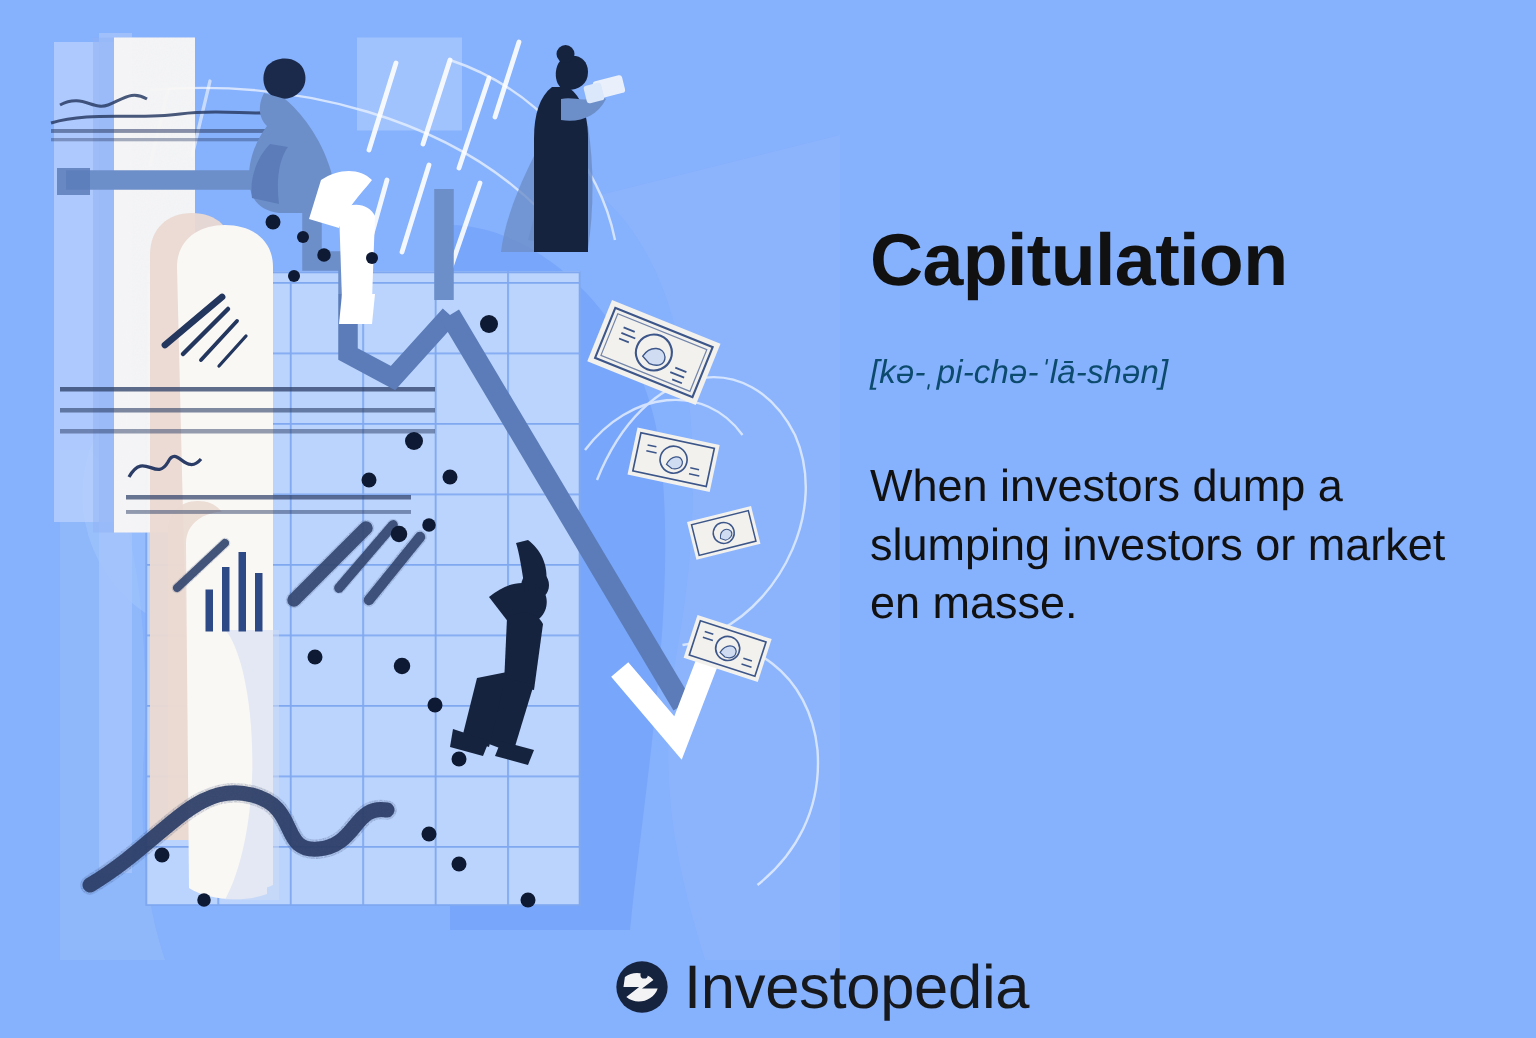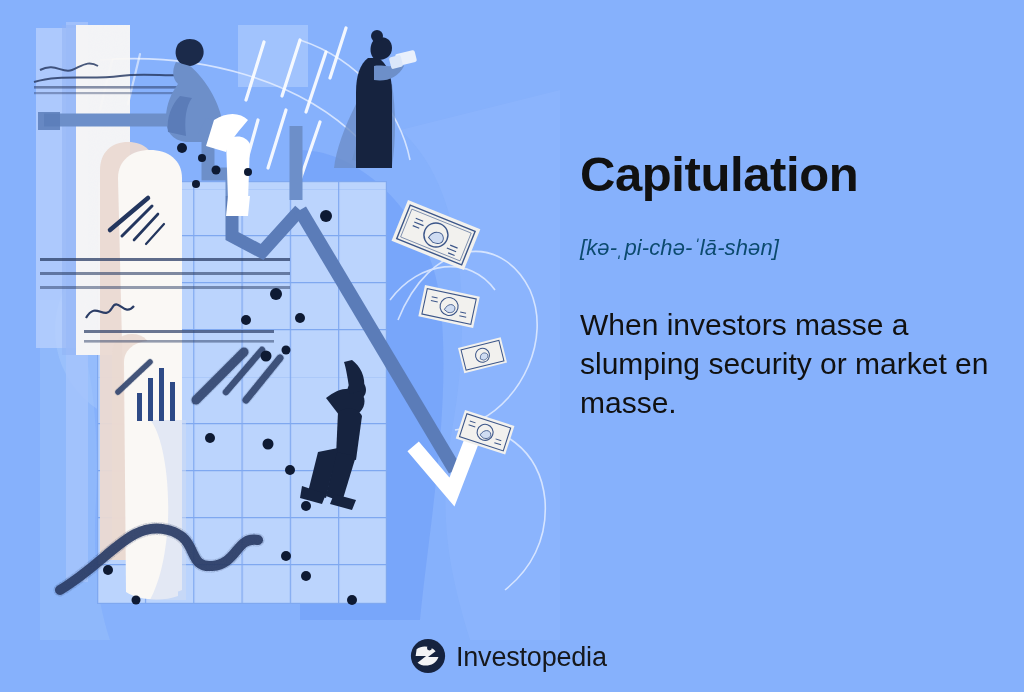--- a/index.html
+++ b/index.html
@@ -29,21 +29,21 @@
     margin:44px 0 0 0;width:412px;
   }
 
   
   .logo{
     position:absolute;left:409px;top:637px;
     display:flex;align-items:center;gap:9px;
   }
   .logo-mark{width:38px;height:38px;display:block;}
   .logo-word{
-    font-size:27px;color:#16181c;letter-spacing:-0.2px;
+    font-size:41px;color:#16181c;letter-spacing:-0.2px;
     line-height:1;position:relative;top:1px;
   }
 
   
   .illus{position:absolute;left:0;top:0;width:560px;height:640px;}
 </style>
 </head>
 <body>
 
 <div class="stage">
@@ -283,21 +283,21 @@
         <circle cx="136" cy="600" r="4.5"></circle>
         <circle cx="352" cy="600" r="5"></circle>
       </g>
 
     </g>
   </svg>
 
   <div class="text-col">
     <h1 class="term">Capitulation</h1>
     <div class="pron">[kə-ˌpi-chə-ˈlā-shən]</div>
-    <p class="defn">When investors masse a slumping security or market en masse.</p>
+    <p class="defn">When investors dump a slumping investors or market en masse.</p>
   </div>
 
   <div class="logo">
     <svg class="logo-mark" viewBox="0 0 40 40" aria-hidden="true">
       <circle cx="20" cy="20" r="18" fill="#16233f"></circle>
       <path d="M8 13 C 14 8 24 10 28 15 L20 21 L31 21 C 28 30 16 33 9 27 L18 20 L7 20 Z" fill="#ffffff" opacity="0.95"></path>
       <circle cx="21.5" cy="11.5" r="2.6" fill="#16233f"></circle>
     </svg>
     <span class="logo-word">Investopedia</span>
   </div>

